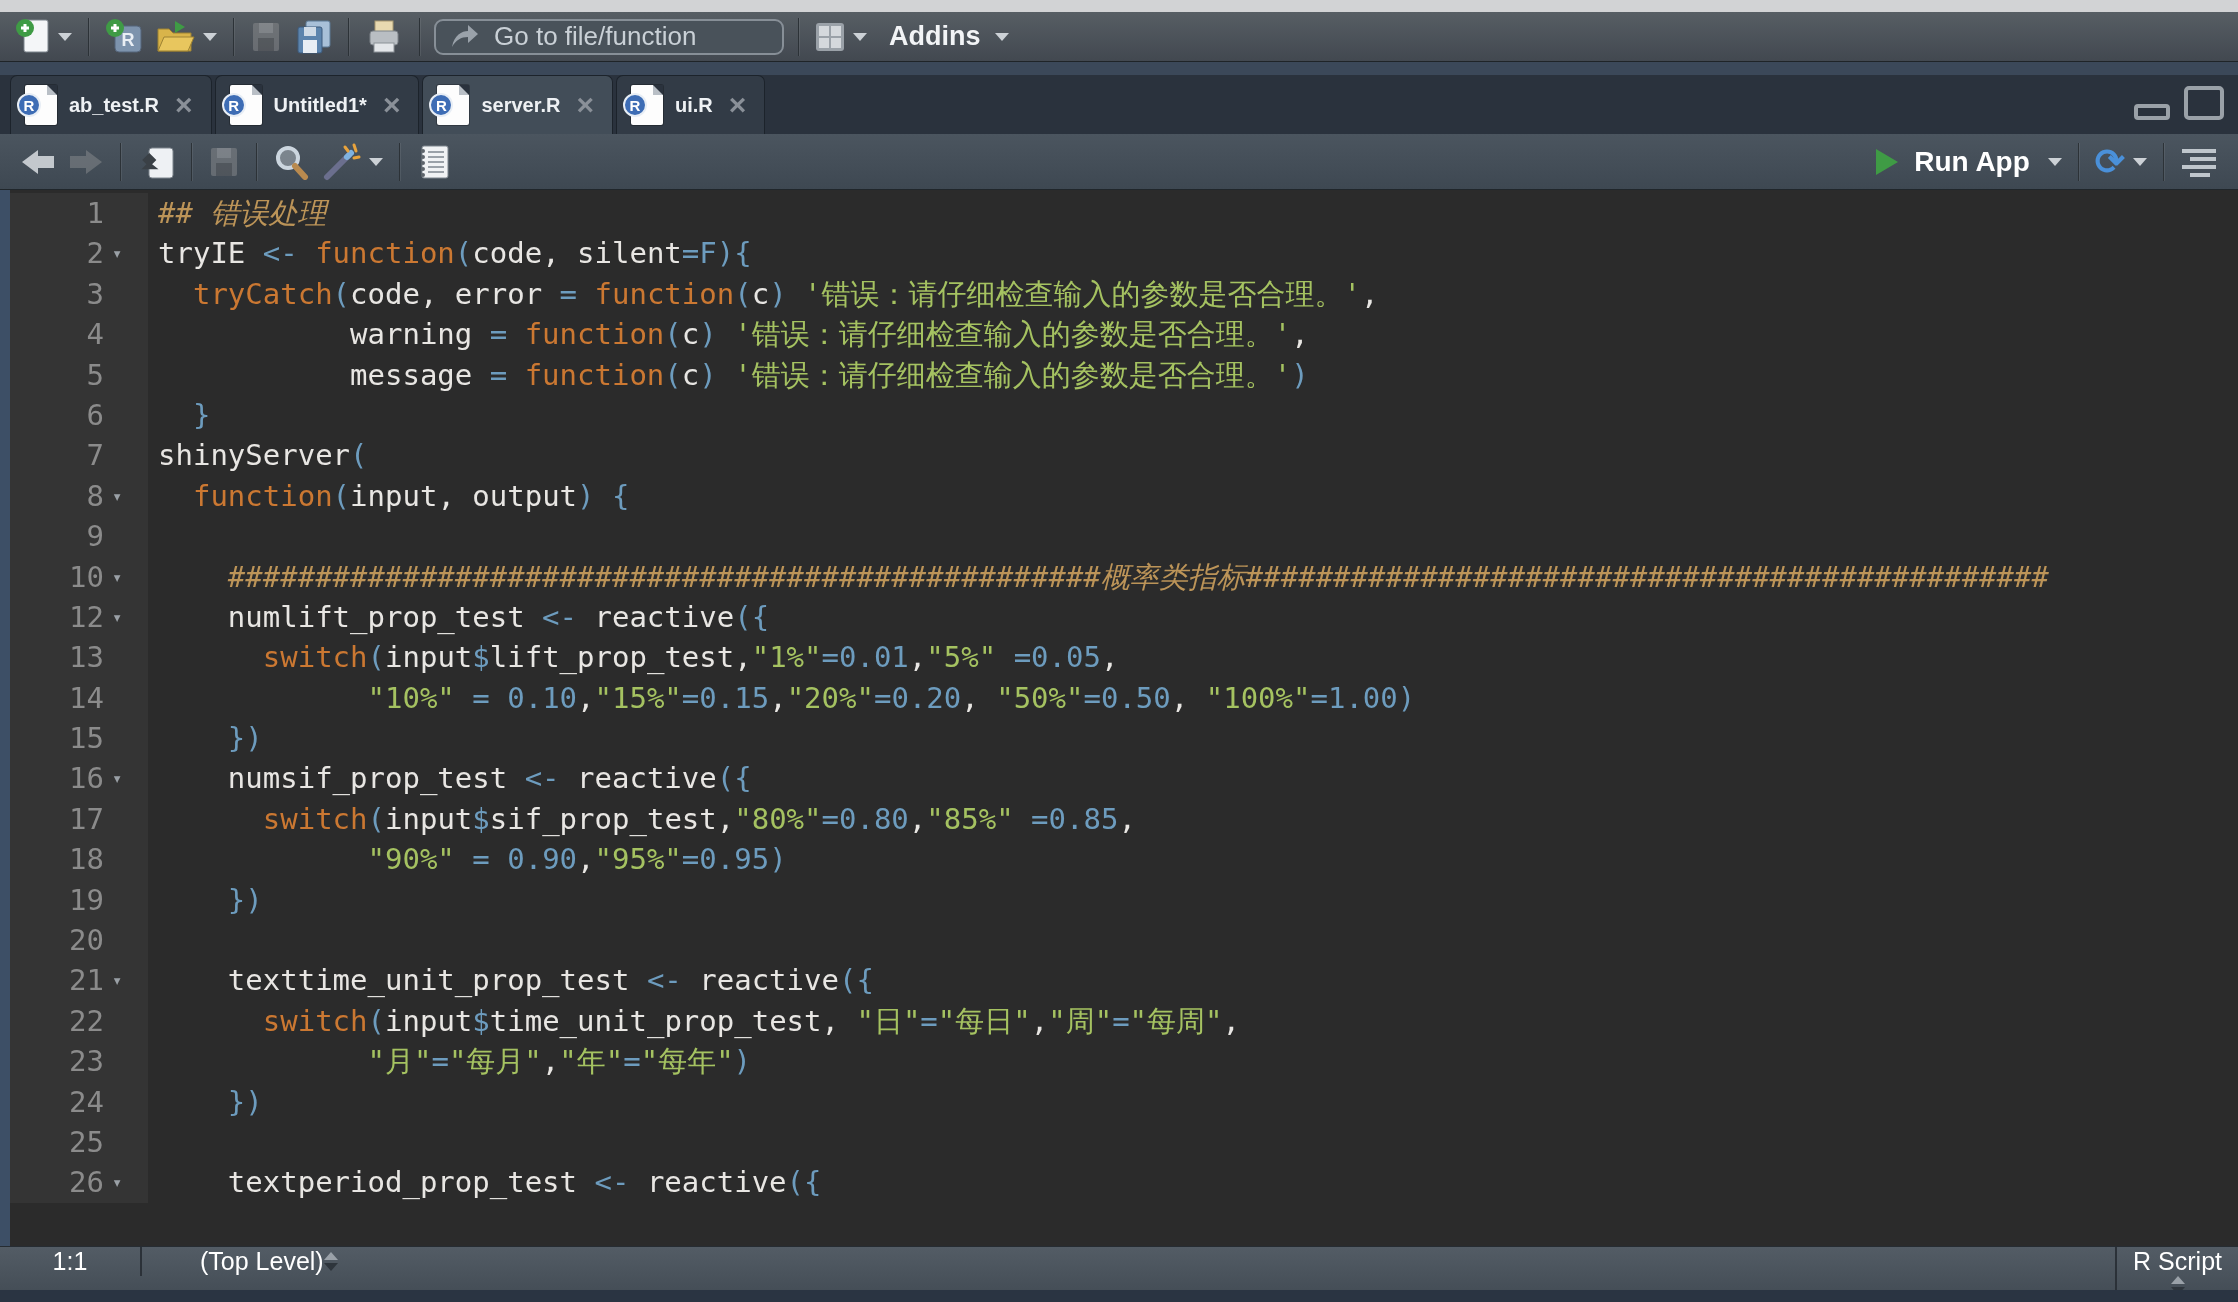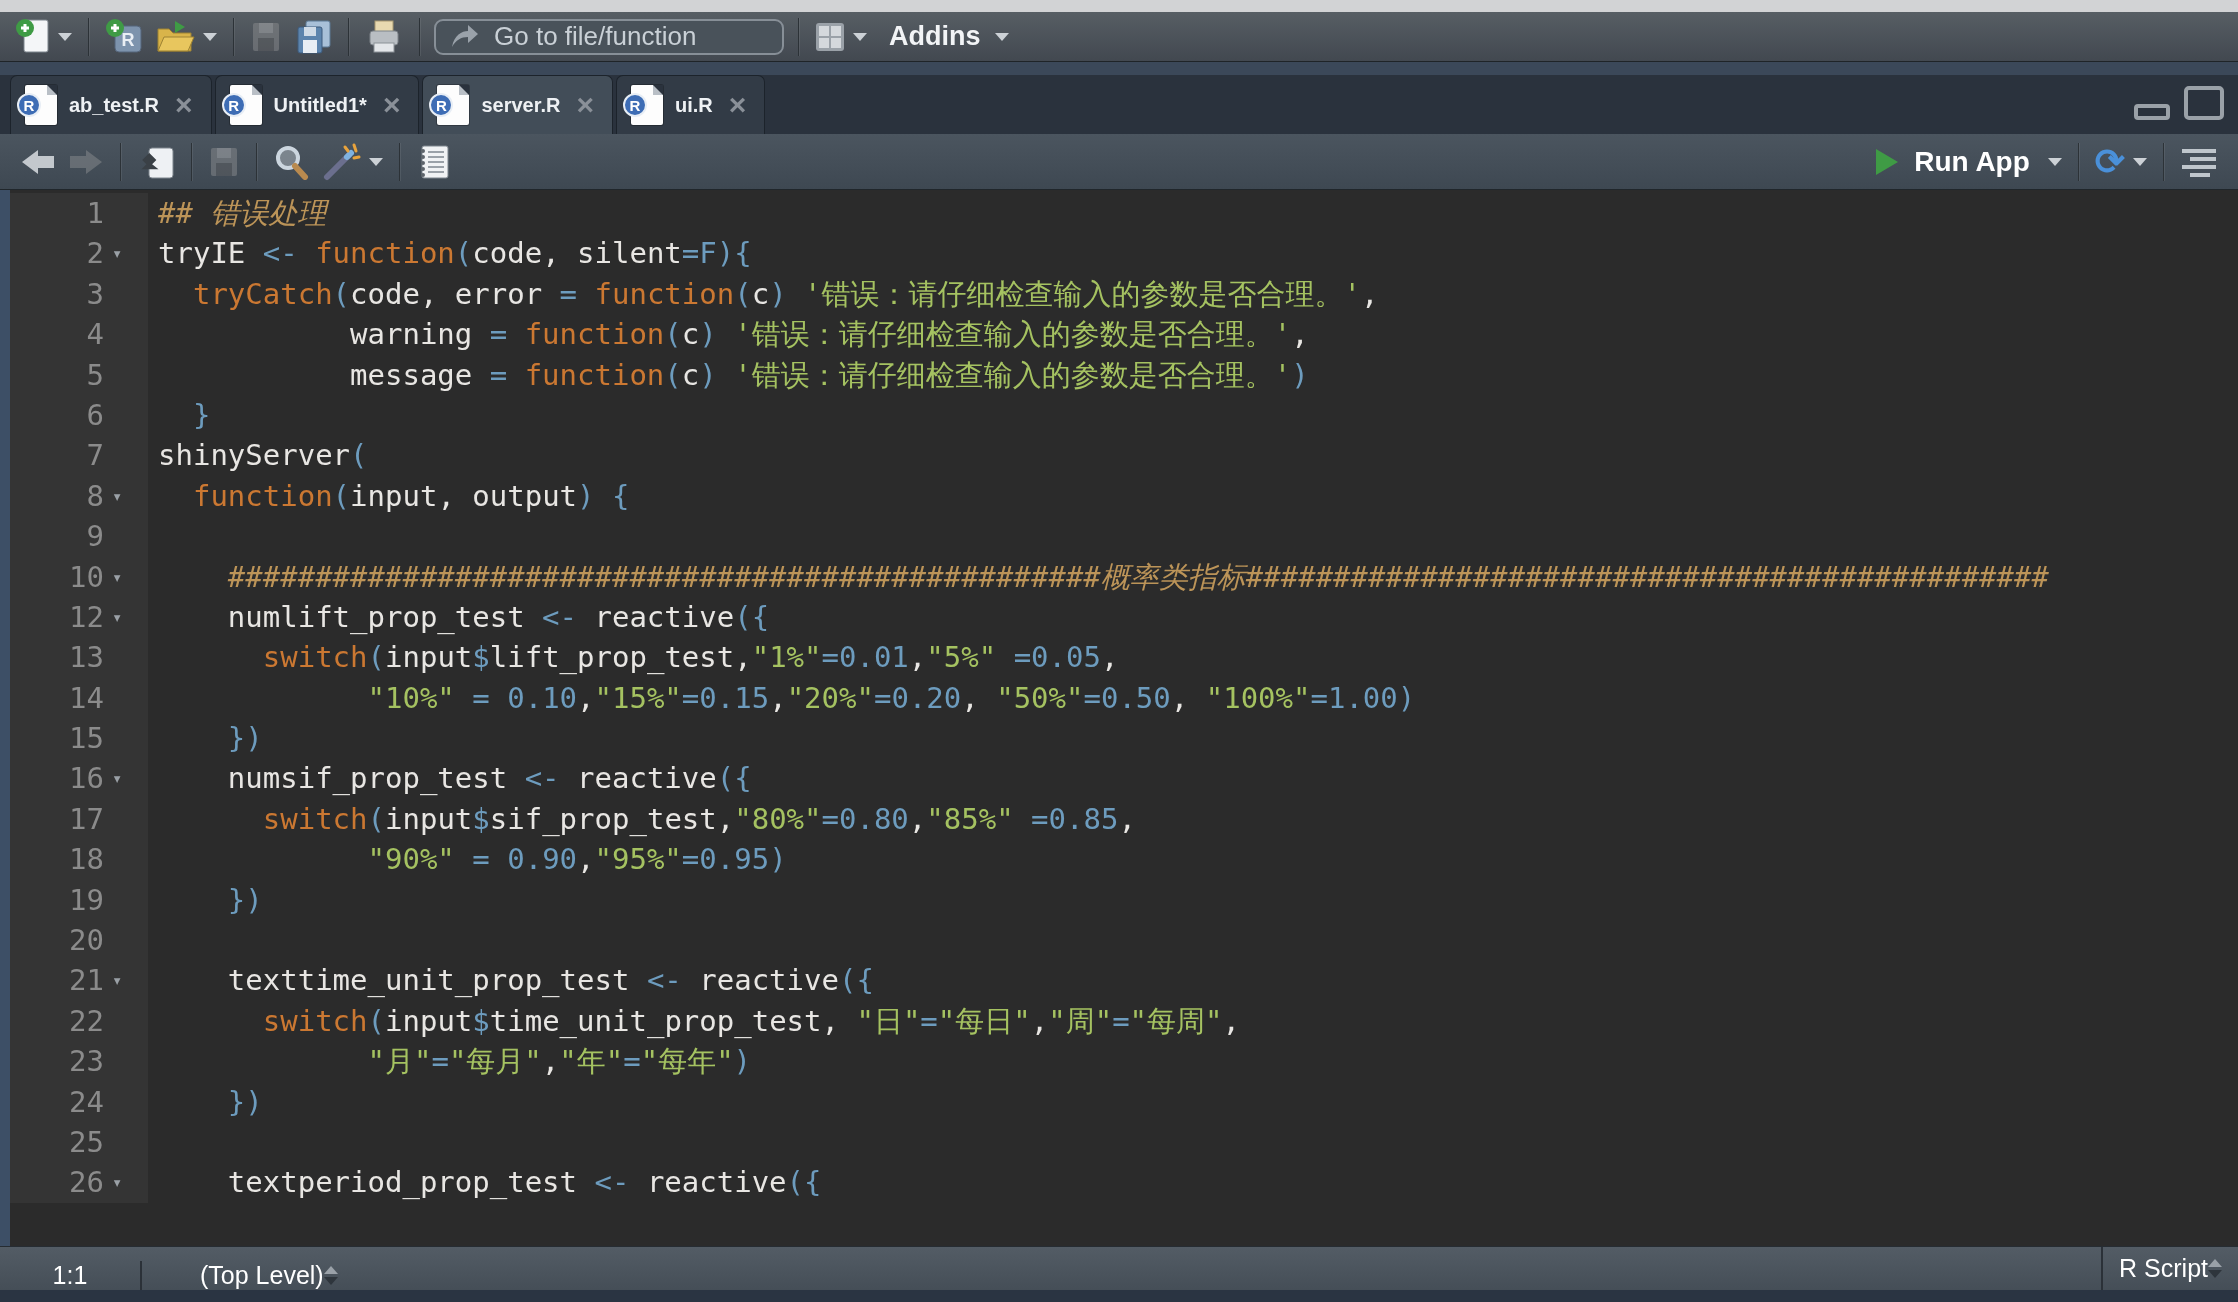--- a/index.html
+++ b/index.html
@@ -68,25 +68,25 @@
   .foldcol { width:36px; flex:none; color:#9aa0a6; font-size:17px; text-align:left; }
   .cl { flex:1; padding-left:10px; }
   .tok-w { color:#e8e6e3; }
   .tok-c { color:#bc9458; font-style:italic; }
   .tok-k { color:#cb7832; }
   .tok-s { color:#a5c261; }
   .tok-b { color:#6d9cbe; }
 
   
   .statusbar { height:44px; flex:none; background:linear-gradient(#535c65,#454e57);
-               border-top:1px solid #262c32; display:flex; align-items:flex-end; color:#fff; font-size:25px; }
+               border-top:1px solid #262c32; display:flex; align-items:flex-start; color:#fff; font-size:25px; }
   .sb-left { width:142px; flex:none; text-align:center; border-right:2px solid #2b3138; }
   .sb-scope { display:flex; align-items:center; padding-left:28px;margin-left:30px; }
   .sb-right { margin-left:auto; border-left:2px solid #2b3138; height:100%; display:flex;
-              align-items:center; gap:0; padding:0 16px; }
+              align-items:center; gap:0; padding:0 16px;flex-direction:column; }
   .spinner { display:inline-flex; flex-direction:column; gap:3px; }
   .spinner i { width:0; height:0; border-left:7px solid transparent; border-right:7px solid transparent; }
   .spinner .up { border-bottom:8px solid #9aa1a8; }
   .spinner .dn { border-top:8px solid #2e353c; }
 
   .bottom-strip { height:12px; flex:none; background:#2a3442; }
 
   svg { display:block; }
 </style>
 </head>

